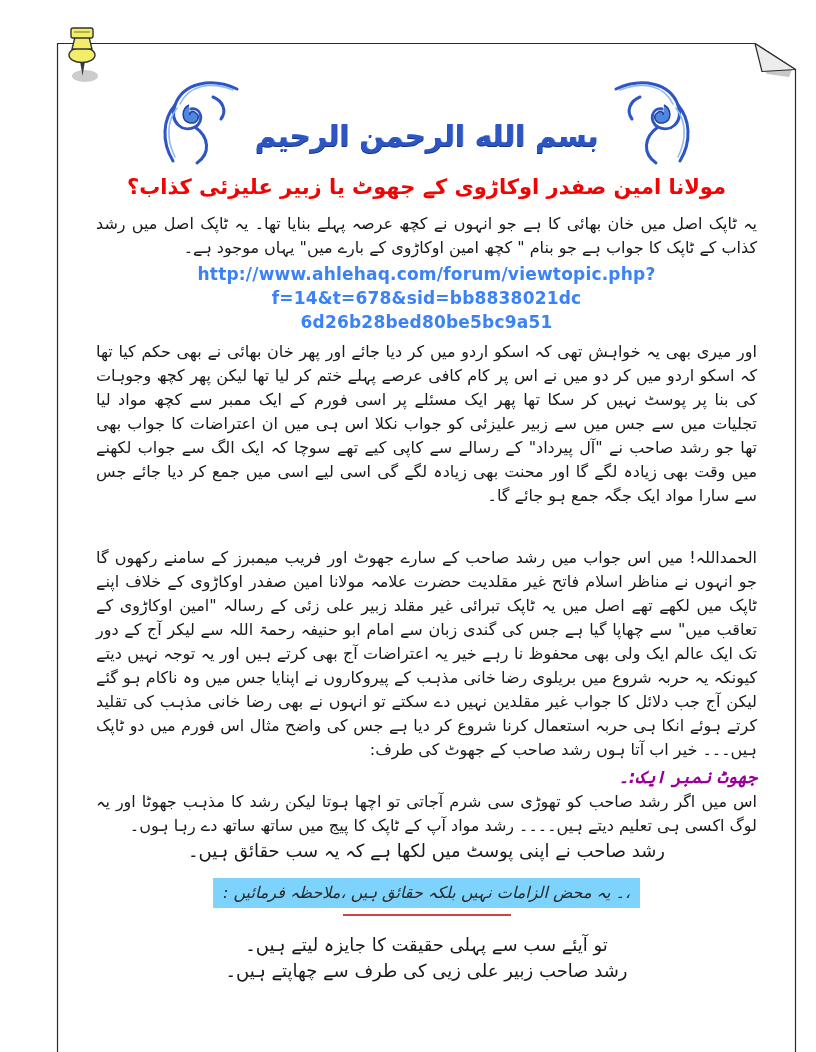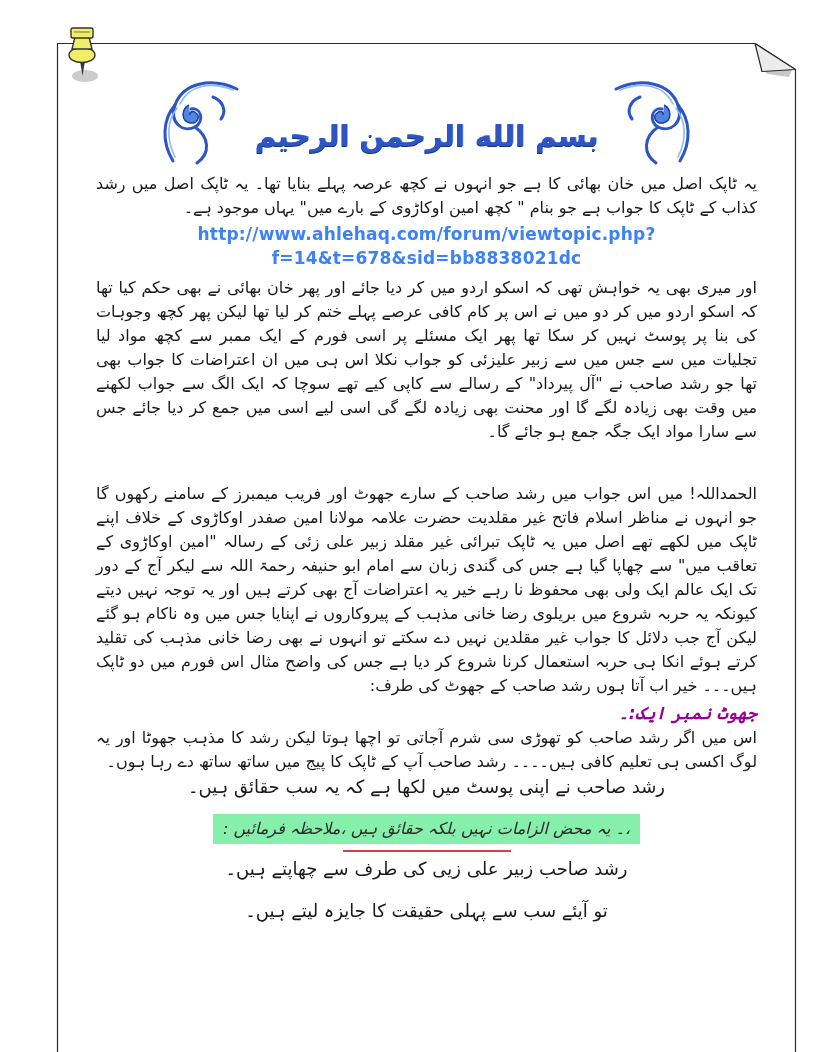--- a/index.html
+++ b/index.html
@@ -44,21 +44,21 @@
   .lie-heading{
     font-size:17px;font-weight:bold;color:#990099;text-align:right;
     line-height:26px;margin-top:2px;font-style:italic;
   }
   .centered-line{font-size:18px;line-height:26px;text-align:center;}
   .quote-block{
     margin:14px auto 4px auto;text-align:center;direction:rtl;
   }
   .quote-text{
     display:inline-block;font-size:16px;font-style:italic;color:#2a2a2a;
-    background:#86efac;padding:2px 10px;line-height:26px;
+    background:#7dd3fc;padding:2px 10px;line-height:26px;
   }
   .quote-underline{
     width:168px;border-top:2px solid #c44;margin:6px auto 0 auto;height:0;
   }
   .closing{margin-top:16px;}
 </style>
 </head>
 <body>
 
 <svg class="chrome-svg" viewBox="0 0 816 1052" aria-hidden="true">
@@ -106,41 +106,43 @@
         <path d="M60,22 C70,26 74,36 68,44"></path>
       </g>
       <g fill="none" stroke="#8fb8ef" stroke-width="1.6" stroke-linecap="round">
         <path d="M80,15 C58,6 36,10 27,29"></path>
         <path d="M24,33 C14,46 13,64 22,82"></path>
       </g>
       <path d="M36,30 C28,34 28,46 37,48 C44,49 48,42 43,38 C40,35 36,37 37,40" fill="#4f86e0" stroke="#1c3f9e" stroke-width="1.5"></path>
     </svg>
   </div>
 
+  <h1 class="doc-title">مولانا امین صفدر اوکاڑوی کے جھوٹ یا زبیر علیزئی کذاب؟</h1>
 
 
   <p class="para">یہ ٹاپک اصل میں خان بھائی کا ہے جو انہوں نے کچھ عرصہ پہلے بنایا تھا۔ یہ ٹاپک اصل میں رشد کذاب کے ٹاپک کا جواب ہے جو بنام " کچھ امین اوکاڑوی کے بارے میں" یہاں موجود ہے۔</p>
 
   <div class="url-block">
     <a href="#">
       <span>http://www.ahlehaq.com/forum/viewtopic.php?f=14&amp;t=678&amp;sid=bb8838021dc</span>
+      <span>6d26b28bed80be5bc9a51</span>
     </a>
   </div>
 
   <p class="para gap-after">اور میری بھی یہ خواہش تھی کہ اسکو اردو میں کر دیا جائے اور پھر خان بھائی نے بھی حکم کیا تھا کہ اسکو اردو میں کر دو میں نے اس پر کام کافی عرصے پہلے ختم کر لیا تھا لیکن پھر کچھ وجوہات کی بنا پر پوسٹ نہیں کر سکا تھا پھر ایک مسئلے پر اسی فورم کے ایک ممبر سے کچھ مواد لیا تجلیات میں سے جس میں سے زبیر علیزئی کو جواب نکلا اس ہی میں ان اعتراضات کا جواب بھی تھا جو رشد صاحب نے "آل پیرداد" کے رسالے سے کاپی کیے تھے سوچا کہ ایک الگ سے جواب لکھنے میں وقت بھی زیادہ لگے گا اور محنت بھی زیادہ لگے گی اسی لیے اسی میں جمع کر دیا جائے جس سے سارا مواد ایک جگہ جمع ہو جائے گا۔</p>
 
   <p class="para">الحمداللہ! میں اس جواب میں رشد صاحب کے سارے جھوٹ اور فریب میمبرز کے سامنے رکھوں گا جو انہوں نے مناظر اسلام فاتح غیر مقلدیت حضرت علامہ مولانا امین صفدر اوکاڑوی کے خلاف اپنے ٹاپک میں لکھے تھے اصل میں یہ ٹاپک تبرائی غیر مقلد زبیر علی زئی کے رسالہ "امین اوکاڑوی کے تعاقب میں" سے چھاپا گیا ہے جس کی گندی زبان سے امام ابو حنیفہ رحمۃ اللہ سے لیکر آج کے دور تک ایک عالم ایک ولی بھی محفوظ نا رہے خیر یہ اعتراضات آج بھی کرتے ہیں اور یہ توجہ نہیں دیتے کیونکہ یہ حربہ شروع میں بریلوی رضا خانی مذہب کے پیروکاروں نے اپنایا جس میں وہ ناکام ہو گئے لیکن آج جب دلائل کا جواب غیر مقلدین نہیں دے سکتے تو انہوں نے بھی رضا خانی مذہب کی تقلید کرتے ہوئے انکا ہی حربہ استعمال کرنا شروع کر دیا ہے جس کی واضح مثال اس فورم میں دو ٹاپک ہیں۔۔۔ خیر اب آتا ہوں رشد صاحب کے جھوٹ کی طرف:</p>
 
   <div class="lie-heading">جھوٹ نمبر ایک:۔</div>
 
-  <p class="para">اس میں اگر رشد صاحب کو تھوڑی سی شرم آجاتی تو اچھا ہوتا لیکن رشد کا مذہب جھوٹا اور یہ لوگ اکسی ہی تعلیم کافی ہیں۔۔۔۔ رشد صاحب آپ کے ٹاپک کا پیج میں ساتھ ساتھ دے رہا ہوں۔</p>
+  <p class="para">اس میں اگر رشد صاحب کو تھوڑی سی شرم آجاتی تو اچھا ہوتا لیکن رشد کا مذہب جھوٹا اور یہ لوگ اکسی ہی تعلیم دیتے ہیں۔۔۔۔ رشد مواد آپ کے ٹاپک کا پیج میں ساتھ ساتھ دے رہا ہوں۔</p>
 
   <div class="centered-line">رشد صاحب نے اپنی پوسٹ میں لکھا ہے کہ یہ سب حقائق ہیں۔</div>
 
   <div class="quote-block">
     <span class="quote-text">،۔ یہ محض الزامات نہیں بلکہ حقائق ہیں ،ملاحظہ فرمائیں :</span>
     <div class="quote-underline"></div>
   </div>
 
+  <div class="centered-line closing">تو آیئے سب سے پہلی حقیقت کا جایزہ لیتے ہیں۔</div>
   <div class="centered-line">رشد صاحب زبیر علی زیی کی طرف سے چھاپتے ہیں۔</div>
-  <div class="centered-line closing">تو آیئے سب سے پہلی حقیقت کا جایزہ لیتے ہیں۔</div>
 
 </div>
 
 </body></html>

